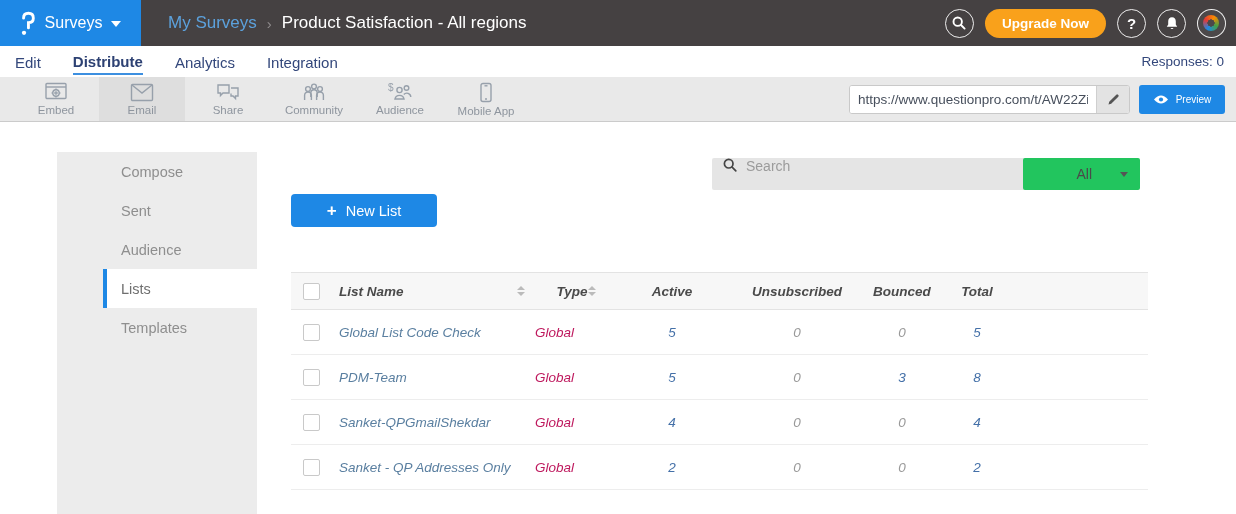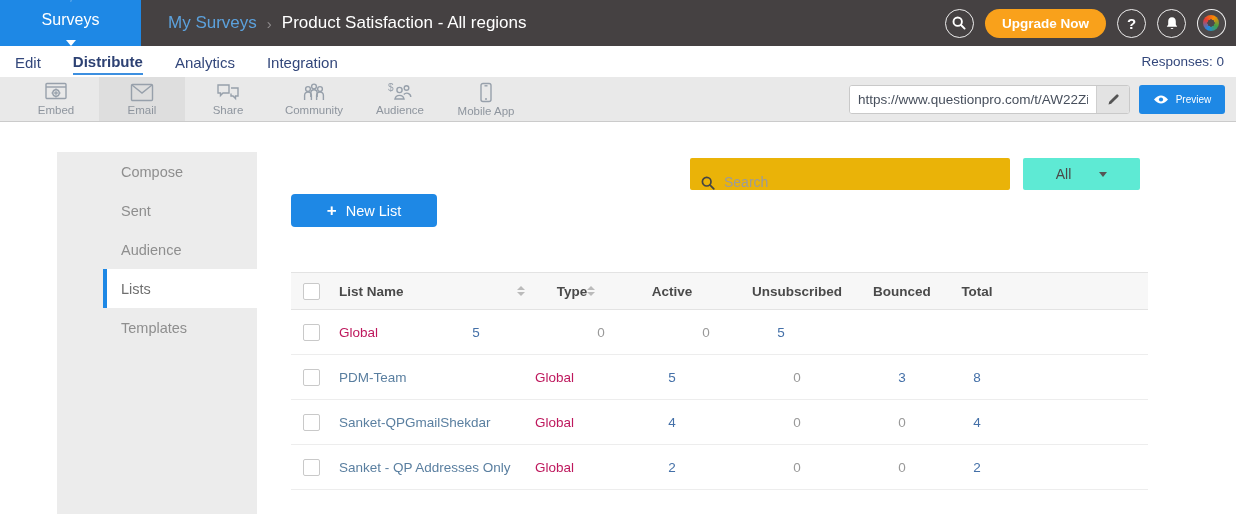--- a/index.html
+++ b/index.html
@@ -1,21 +1,21 @@
 <!DOCTYPE html>
 <html><head>
 <meta charset="utf-8">
 <style>
   * { margin:0; padding:0; box-sizing:border-box; }
   html,body { width:1236px; height:514px; overflow:hidden; }
   body { font-family:"Liberation Sans", sans-serif; background:#ffffff; position:relative; }
 
   
   .topbar { height:46px; background:#454142; display:flex; align-items:center; position:relative; }
-  .logo-box { width:141px; height:46px; background:#1e88e5; display:flex; align-items:center; justify-content:center; gap:9px; cursor:pointer;flex-direction:column; }
+  .logo-box { width:141px; height:46px; background:#1e88e5; display:flex; align-items:center; justify-content:center; gap:9px; cursor:pointer; }
   .brand-label { color:#fff; font-size:16px; }
   .caret-down-w { width:0; height:0; border-left:5px solid transparent; border-right:5px solid transparent; border-top:6px solid #fff; margin-top:2px; }
   .breadcrumb { display:flex; align-items:center; gap:10px; margin-left:27px; font-size:17px; }
   .bc-parent { color:#5ca1dc; cursor:pointer; }
   .bc-sep { color:#8f8b8c; font-size:15px; }
   .bc-current { color:#ffffff; }
   .topbar-right { position:absolute; right:10px; top:0; height:46px; display:flex; align-items:center; gap:11px; }
   .circle-btn { width:29px; height:29px; border:1.6px solid rgba(255,255,255,.9); border-radius:50%; display:flex; align-items:center; justify-content:center; color:#fff; font-size:15px; font-weight:bold; cursor:pointer; background:transparent; }
   .upgrade-btn { height:29px; border:none; border-radius:15px; background:#f9a11b; color:#fff; font-weight:bold; font-size:13.5px; padding:0 17px; cursor:pointer; font-family:"Liberation Sans", sans-serif; }
   .avatar { width:29px; height:29px; border:1.6px solid rgba(255,255,255,.9); border-radius:50%; background:#4c4849; position:relative; overflow:hidden; cursor:pointer; }
@@ -40,31 +40,31 @@
   .url-edit { width:33px; background:#e3e3e3; border-left:1px solid #cfcfcf; display:flex; align-items:center; justify-content:center; cursor:pointer; }
   .preview-btn { position:absolute; right:11px; top:8px; width:86px; height:29px; background:#1e88e5; border:none; border-radius:3px; color:#fff; font-size:10px; display:flex; align-items:center; justify-content:center; gap:7px; cursor:pointer; font-family:"Liberation Sans", sans-serif; }
 
   
   .content { position:relative; height:392px; background:#ffffff; }
   .sidebar { position:absolute; left:57px; top:30px; width:200px; bottom:0; background:#ececec;padding-left:46px; }
   .side-item { height:39px; display:flex; align-items:center; padding-left:18px; color:#8e8e8e; font-size:14.5px; cursor:pointer; }
   .side-item.active { background:#ffffff; border-left:4px solid #1e88e5; padding-left:14px; color:#6f6f6f; }
 
   .main { position:absolute; left:257px; top:0; right:0; bottom:0; }
-  .search-box { position:absolute; left:433px; top:36px; width:320px; height:32px; background:#eab308; border-radius:2px; display:flex; align-items:flex-end; padding:0 11px; gap:9px; }
+  .search-box { position:absolute; left:455px; top:36px; width:320px; height:32px; background:#e5e5e5; border-radius:2px; display:flex; align-items:flex-start; padding:0 11px; gap:9px; }
   .search-input { flex:1; border:none; outline:none; background:transparent; font-size:14px; color:#555; font-family:"Liberation Sans", sans-serif; }
   .search-input::placeholder { color:#9b9b9b; }
-  .filter-dd { position:absolute; left:766px; top:36px; width:117px; height:32px; background:#5eead4; border-radius:2px; display:flex; align-items:center; justify-content:center; padding:0 12px; font-size:14px; color:#4a4a4a; cursor:pointer;gap:28px; }
+  .filter-dd { position:absolute; left:766px; top:36px; width:117px; height:32px; background:#22c55e; border-radius:2px; display:flex; align-items:center; justify-content:flex-end; padding:0 12px; font-size:14px; color:#4a4a4a; cursor:pointer;gap:28px; }
   .caret-down-d { width:0; height:0; border-left:4.5px solid transparent; border-right:4.5px solid transparent; border-top:5.5px solid #555; }
   .new-list-btn { position:absolute; left:34px; top:72px; width:146px; height:33px; background:#1e88e5; border:none; border-radius:4px; color:#fff; font-size:14.5px; display:flex; align-items:center; justify-content:center; gap:9px; cursor:pointer; font-family:"Liberation Sans", sans-serif; }
   .new-list-btn .plus { font-size:17px; font-weight:bold; }
 
   
   .table { position:absolute; left:34px; top:150px; width:857px; }
-  .t-row { display:flex; align-items:center; height:45px; border-bottom:1px solid #ededed; font-size:13.5px; }
+  .t-row { display:flex; align-items:center; height:45px; border-bottom:1px solid #ededed; font-size:13.5px;font-style:italic; }
   .t-head { height:38px; background:#f7f7f7; border-top:1px solid #e3e3e3; border-bottom:1px solid #e3e3e3; color:#4a4a4a; font-weight:bold; }
   .c-check { width:48px; display:flex; align-items:center; }
   .checkbox { width:17px; height:17px; border:1px solid #c9c9c9; border-radius:2px; background:#fff; margin-left:12px; cursor:pointer; }
   .c-name { width:196px; color:#5a7fa0; }
   .t-head .c-name { color:#4a4a4a; }
   .c-type { width:82px; color:#be185d; display:flex; align-items:center; }
   .t-head .c-type { color:#4a4a4a; justify-content:center; }
   .c-active { width:110px; text-align:center; }
   .c-unsub { width:140px; text-align:center; }
   .c-bounced { width:70px; text-align:center; }
@@ -256,20 +256,21 @@
         <div class="c-active">Active</div>
         <div class="c-unsub">Unsubscribed</div>
         <div class="c-bounced">Bounced</div>
         <div class="c-total">Total</div>
       </div>
 
       <div class="t-row">
         <div class="c-check">
             <span class="checkbox"></span>
           </div>
+        <div class="c-name"><span class="row-name">Global List Code Check</span></div>
         <div class="c-type">Global</div>
         <div class="c-active num-link">5</div>
         <div class="c-unsub num-muted">0</div>
         <div class="c-bounced num-muted">0</div>
         <div class="c-total num-link">5</div>
       </div>
 
       <div class="t-row">
         <div class="c-check">
             <span class="checkbox"></span>

